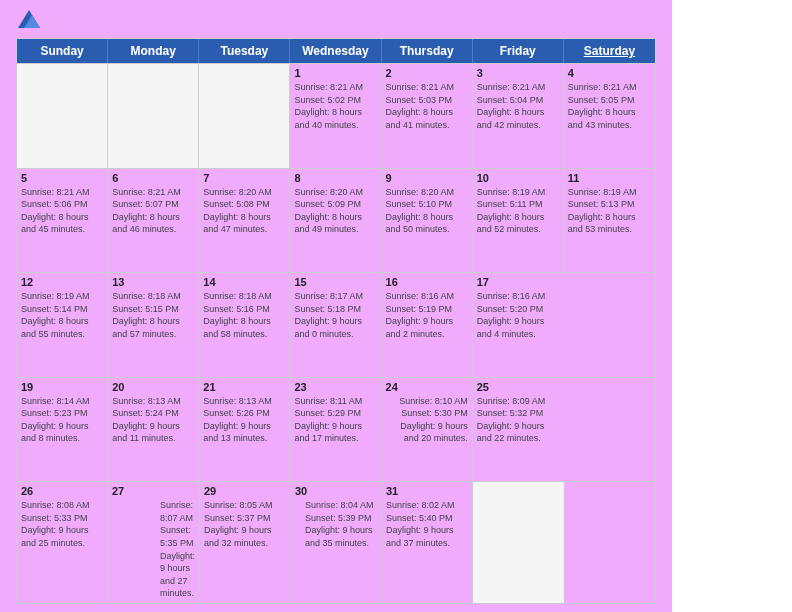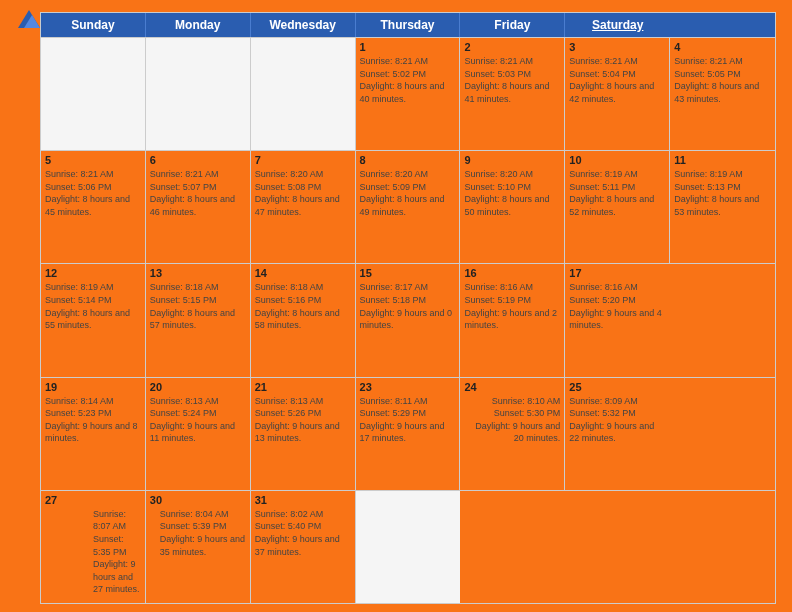--- a/index.html
+++ b/index.html
@@ -4,26 +4,26 @@
   <style>
     * { box-sizing: border-box; margin: 0; padding: 0; }
     body {
       font-family: Arial, sans-serif;
       background: #fff;
       width: 792px;
       height: 612px;
       overflow: hidden;
     }
     .page {
-      width: 792px;
+      width: 672px;
       height: 612px;
-      background: #f97316;
+      background: #f0abfc;
       padding: 12px 16px 8px 16px;
       display: flex;
-      flex-direction: row;
+      flex-direction: column;
     }
     .header {
       display: flex;
       justify-content: space-between;
       align-items: flex-start;
       margin-bottom: 8px;
     }
     .logo {
       display: flex;
       flex-direction: column;
@@ -137,20 +137,21 @@
     <div class="title-block">
       <div class="cal-title"></div>
       <div class="cal-subtitle"></div>
     </div>
   </div>
 
   <div class="calendar">
     <div class="cal-header-row">
     <div class="cal-header-cell">Sunday</div>
         <div class="cal-header-cell">Monday</div>
+        <div class="cal-header-cell">Tuesday</div>
         <div class="cal-header-cell">Wednesday</div>
         <div class="cal-header-cell">Thursday</div>
         <div class="cal-header-cell">Friday</div>
         <div class="cal-header-cell">Saturday</div>
       </div>
     <div class="cal-body">
     <div class="cal-row">
           <div class="cal-cell empty"></div>
           <div class="cal-cell empty"></div>
           <div class="cal-cell empty"></div>
@@ -294,24 +295,36 @@
           </div>
           <div class="cal-cell">
             <div class="day-num">25</div>
             <div class="day-info" style="white-space: pre-line;">Sunrise: 8:09 AM
 Sunset: 5:32 PM
 Daylight: 9 hours and 22 minutes.</div>
           </div>
         </div>
         <div class="cal-row">
           <div class="cal-cell">
+            <div class="day-num">26</div>
+            <div class="day-info" style="white-space: pre-line;">Sunrise: 8:08 AM
+Sunset: 5:33 PM
+Daylight: 9 hours and 25 minutes.</div>
+          </div>
+          <div class="cal-cell">
             <div class="day-num">27</div>
             <div class="day-info" style="white-space: pre-line; margin-left: 48px;">Sunrise: 8:07 AM
 Sunset: 5:35 PM
 Daylight: 9 hours and 27 minutes.</div>
+          </div>
+          <div class="cal-cell">
+            <div class="day-num">29</div>
+            <div class="day-info" style="white-space: pre-line;">Sunrise: 8:05 AM
+Sunset: 5:37 PM
+Daylight: 9 hours and 32 minutes.</div>
           </div>
           <div class="cal-cell">
             <div class="day-num">30</div>
             <div class="day-info" style="white-space: pre-line; margin-left: 10px;">Sunrise: 8:04 AM
 Sunset: 5:39 PM
 Daylight: 9 hours and 35 minutes.</div>
           </div>
           <div class="cal-cell">
             <div class="day-num">31</div>
             <div class="day-info" style="white-space: pre-line;">Sunrise: 8:02 AM

